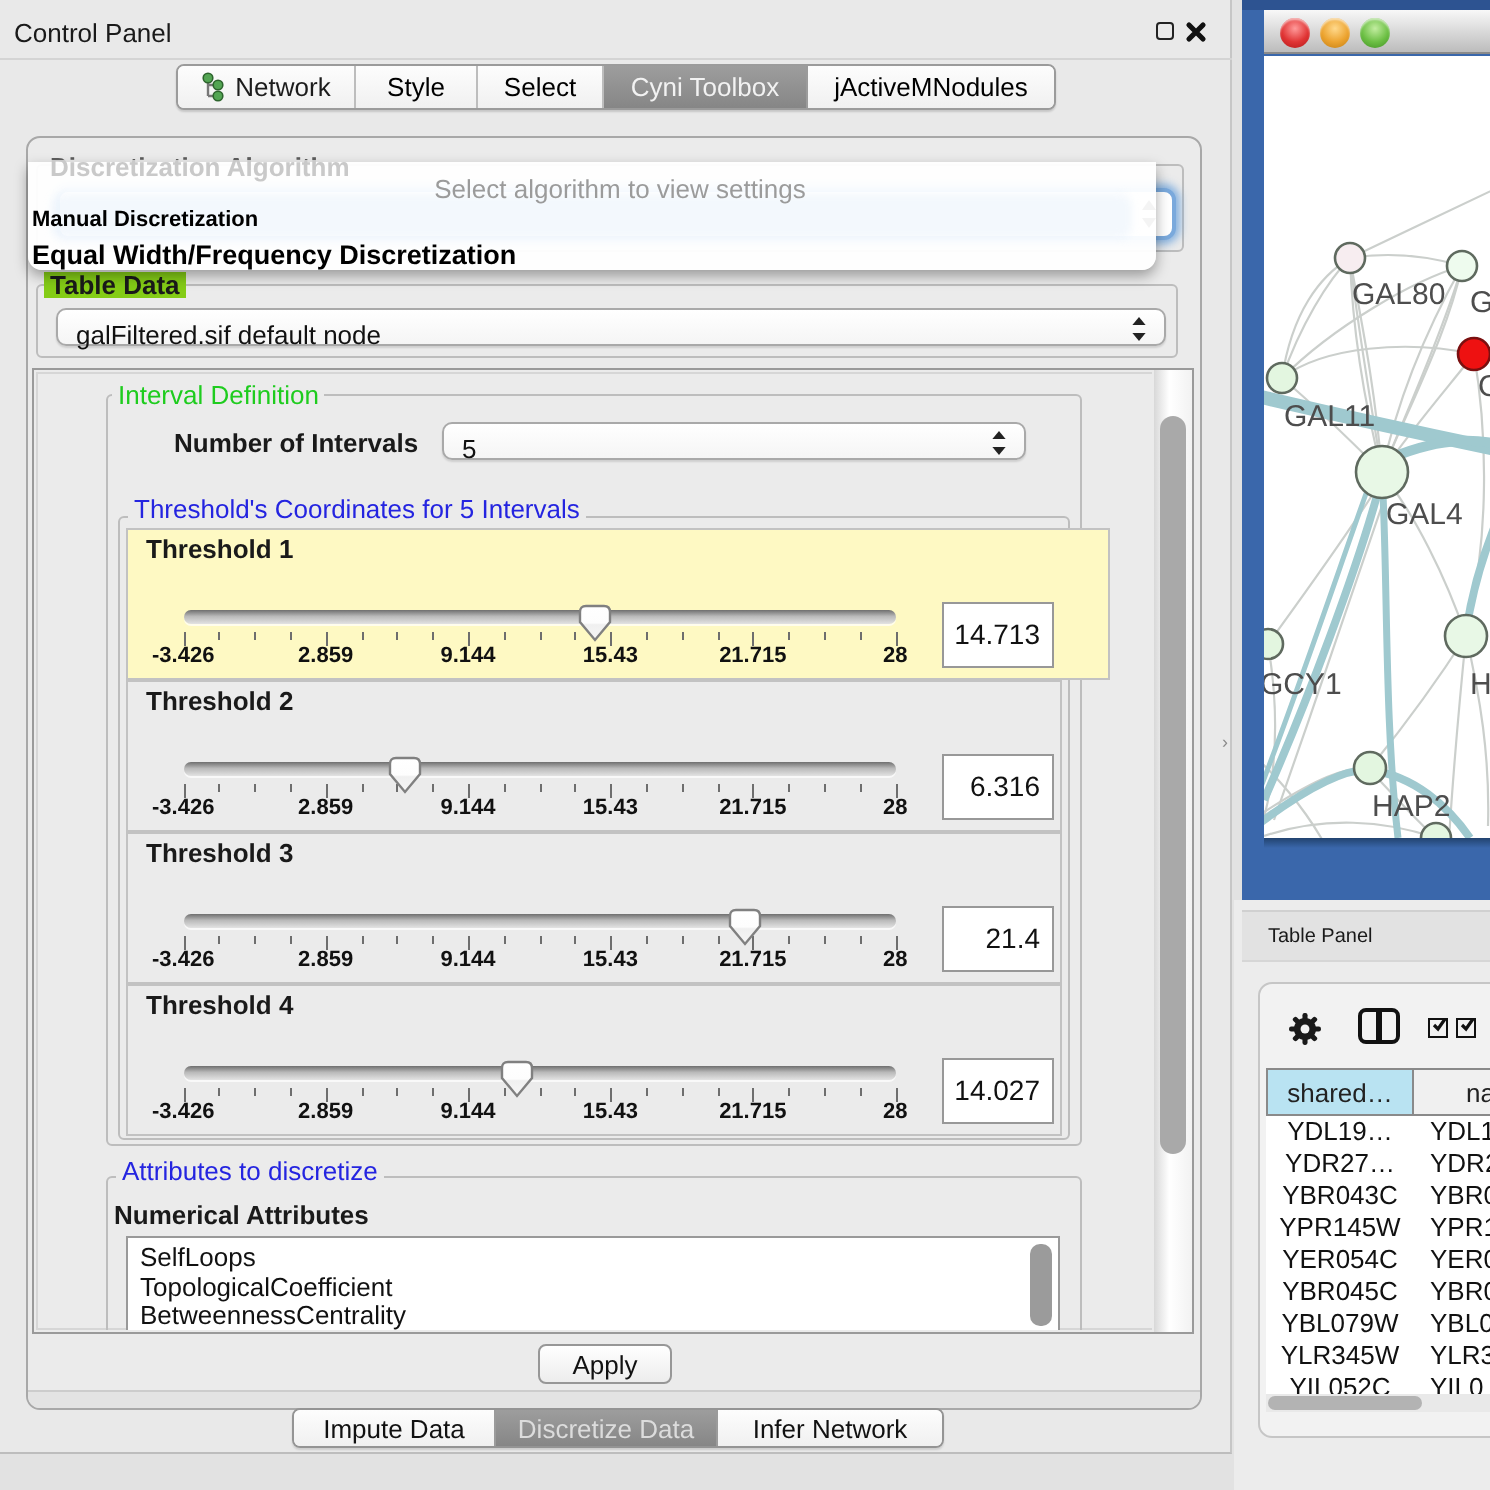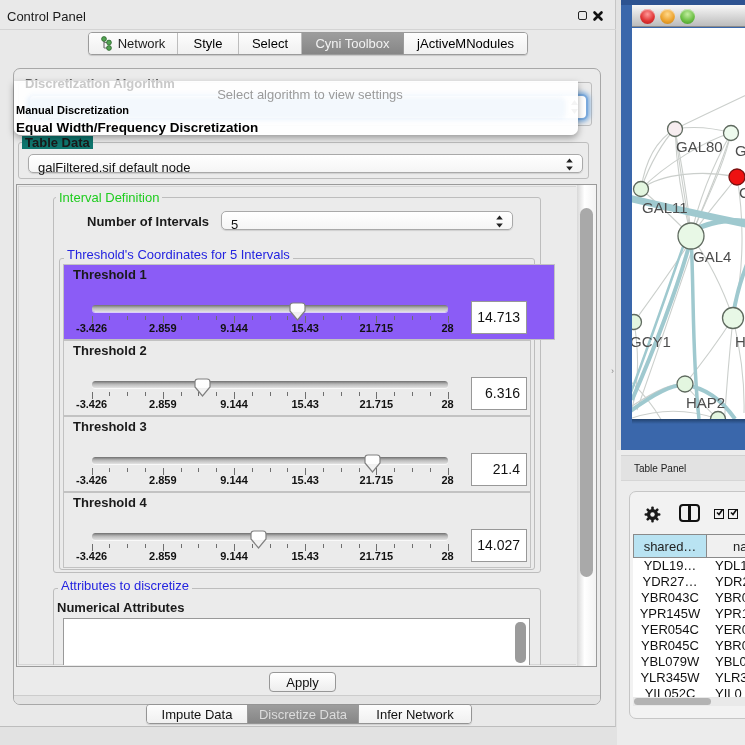--- a/index.html
+++ b/index.html
@@ -1,20 +1,20 @@
 <!DOCTYPE html>
 <html><head>
 <meta charset="utf-8">
 <style>
 * { margin:0; padding:0; box-sizing:border-box; }
 html,body { width:745px; height:745px; }
 body { font-family:"Liberation Sans", sans-serif; background:#e2e2e2; position:relative; overflow:hidden; }
 .abs { position:absolute; }
 .b13 { font-size:13px; font-weight:bold; color:#1a1a1a; }
-.legend { position:absolute; background:#0f766e; padding:0 3px; line-height:13px; }
+.legend { position:absolute; background:#84cc16; padding:0 3px; line-height:13px; }
 .fieldset { position:absolute; border:1px solid #bdbdbd; border-radius:3px; }
 .combo { position:absolute; border:1px solid #a9a9a9; border-radius:5px;
   background:linear-gradient(#ffffff,#f5f5f5); box-shadow:0 1px 1px rgba(0,0,0,0.12); }
 .combo .ct { position:absolute; left:9px; top:4px; font-size:13px; color:#111; }
 </style>
 </head>
 <body>
 
 <div class="abs" id="cpwin" style="left:0;top:0;width:616px;height:727px;background:#e9e9e9;border-right:1px solid #c6c6c6;border-bottom:1px solid #bdbdbd;">
 
@@ -77,21 +77,21 @@
         <svg class="abs" style="right:8px;top:3px;" width="9" height="13" viewBox="0 0 9 13">
           <path d="M4.5 0.5 L7.8 4.5 H1.2 Z" fill="#222"></path>
             <path d="M4.5 12.5 L1.2 8.5 H7.8 Z" fill="#222"></path>
         </svg>
       </div>
 
       <div class="abs" style="left:40px;top:71px;width:476px;height:312px;border:1px solid #bdbdbd;border-radius:3px;"></div>
       <div class="legend" style="left:45px;top:61px;font-size:13px;color:#2424e0;background:#ebebeb;">Threshold's Coordinates for 5 Intervals</div>
 
       <div id="blocks">
-          <div class="abs" style="left:44px;top:77px;width:492px;height:76px;border:1px solid #c2c2c2;background:#8b5cf6;padding-left:36px;">
+          <div class="abs" style="left:44px;top:77px;width:492px;height:76px;border:1px solid #c2c2c2;background:#fef9c3;padding-left:36px;">
             <div class="abs b13" style="left:9px;top:2px;">Threshold 1</div>
             <div class="abs" style="left:27.599999999999994px;top:40px;width:356px;height:6.5px;border-radius:3.5px;background:linear-gradient(#6f6f6f,#b9b9b9 45%,#e3e3e3);box-shadow:0 1px 0 rgba(255,255,255,0.7);"></div>
             <div class="abs" style="left:27.6px;top:51px;width:1px;height:7px;background:#6e6e6e;"></div>
             <div class="abs" style="left:45.4px;top:51px;width:1px;height:4px;background:#6e6e6e;"></div>
             <div class="abs" style="left:63.2px;top:51px;width:1px;height:4px;background:#6e6e6e;"></div>
             <div class="abs" style="left:81.0px;top:51px;width:1px;height:4px;background:#6e6e6e;"></div>
             <div class="abs" style="left:98.8px;top:51px;width:1px;height:7px;background:#6e6e6e;"></div>
             <div class="abs" style="left:116.6px;top:51px;width:1px;height:4px;background:#6e6e6e;"></div>
             <div class="abs" style="left:134.4px;top:51px;width:1px;height:4px;background:#6e6e6e;"></div>
             <div class="abs" style="left:152.2px;top:51px;width:1px;height:4px;background:#6e6e6e;"></div>
@@ -255,20 +255,21 @@
               </defs>
             </svg>
             <div class="abs" style="left:407px;top:36px;width:56px;height:33px;background:#fff;border:1.5px solid #989898;font-size:14px;color:#111;text-align:right;line-height:30px;padding-right:6px;">14.027</div>
           </div>
         </div>
 
       <div class="abs" style="left:34px;top:401px;width:488px;height:199px;border:1px solid #bdbdbd;border-radius:3px;"></div>
       <div class="legend" style="left:39px;top:392px;font-size:13px;color:#2424e0;background:#ebebeb;">Attributes to discretize</div>
       <div class="abs b13" style="left:38px;top:413px;">Numerical Attributes</div>
       <div class="abs" style="left:44px;top:431px;width:467px;height:160px;background:#fff;border:1px solid #999;">
+        <div style="font-size:13px;color:#111;padding:3px 0 0 6px;line-height:14.5px;">SelfLoops<br>TopologicalCoefficient<br>BetweennessCentrality</div>
         <div class="abs" style="right:3px;top:3px;width:11px;height:41px;background:#9b9b9b;border-radius:5px;"></div>
       </div>
     </div>
   </div>
 
   <div class="abs" style="left:577px;top:185px;width:19px;height:481px;background:linear-gradient(to right,#d8d8d8,#ffffff 40%,#f2f2f2);"></div>
   <div class="abs" style="left:580px;top:208px;width:13px;height:369px;background:#a9a9a9;border-radius:6.5px;"></div>
 
   <div class="abs" style="left:269px;top:672px;width:67px;height:20px;border:1px solid #979797;border-radius:4px;background:linear-gradient(#ffffff,#ededed);display:flex;align-items:center;justify-content:center;font-size:13px;font-weight:500;color:#111;">Apply</div>
 

